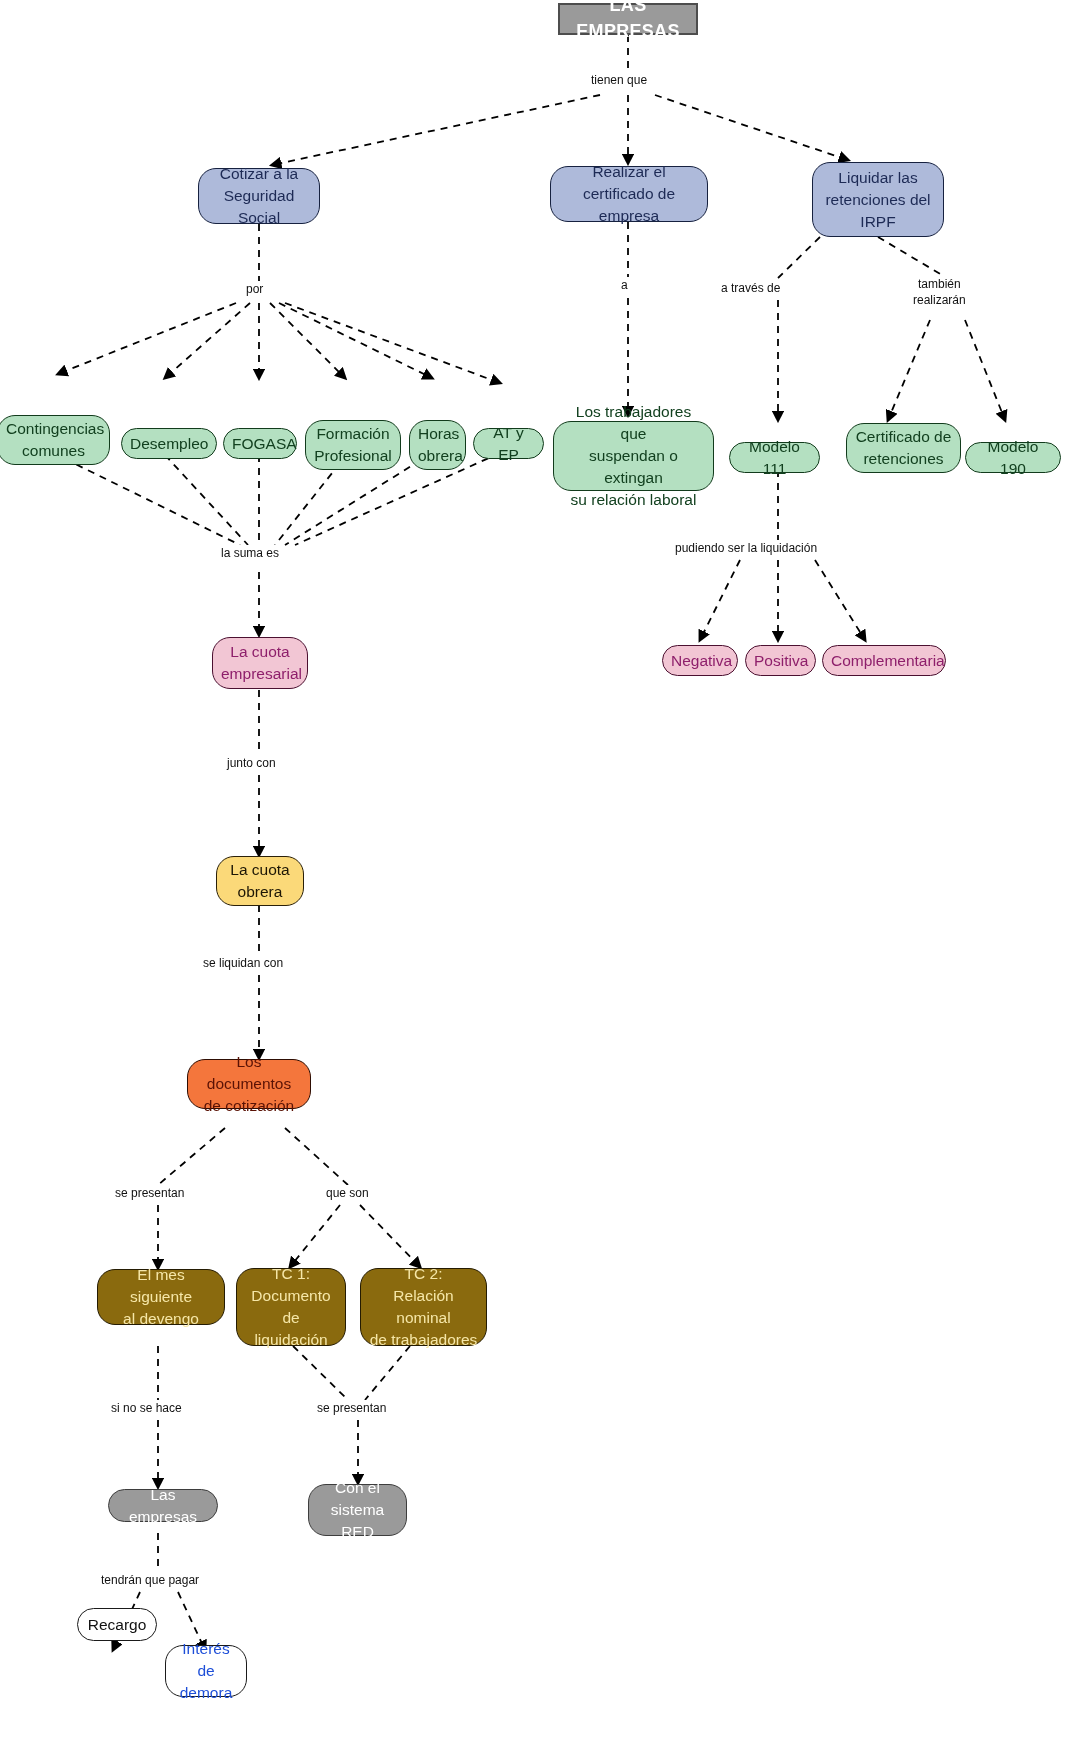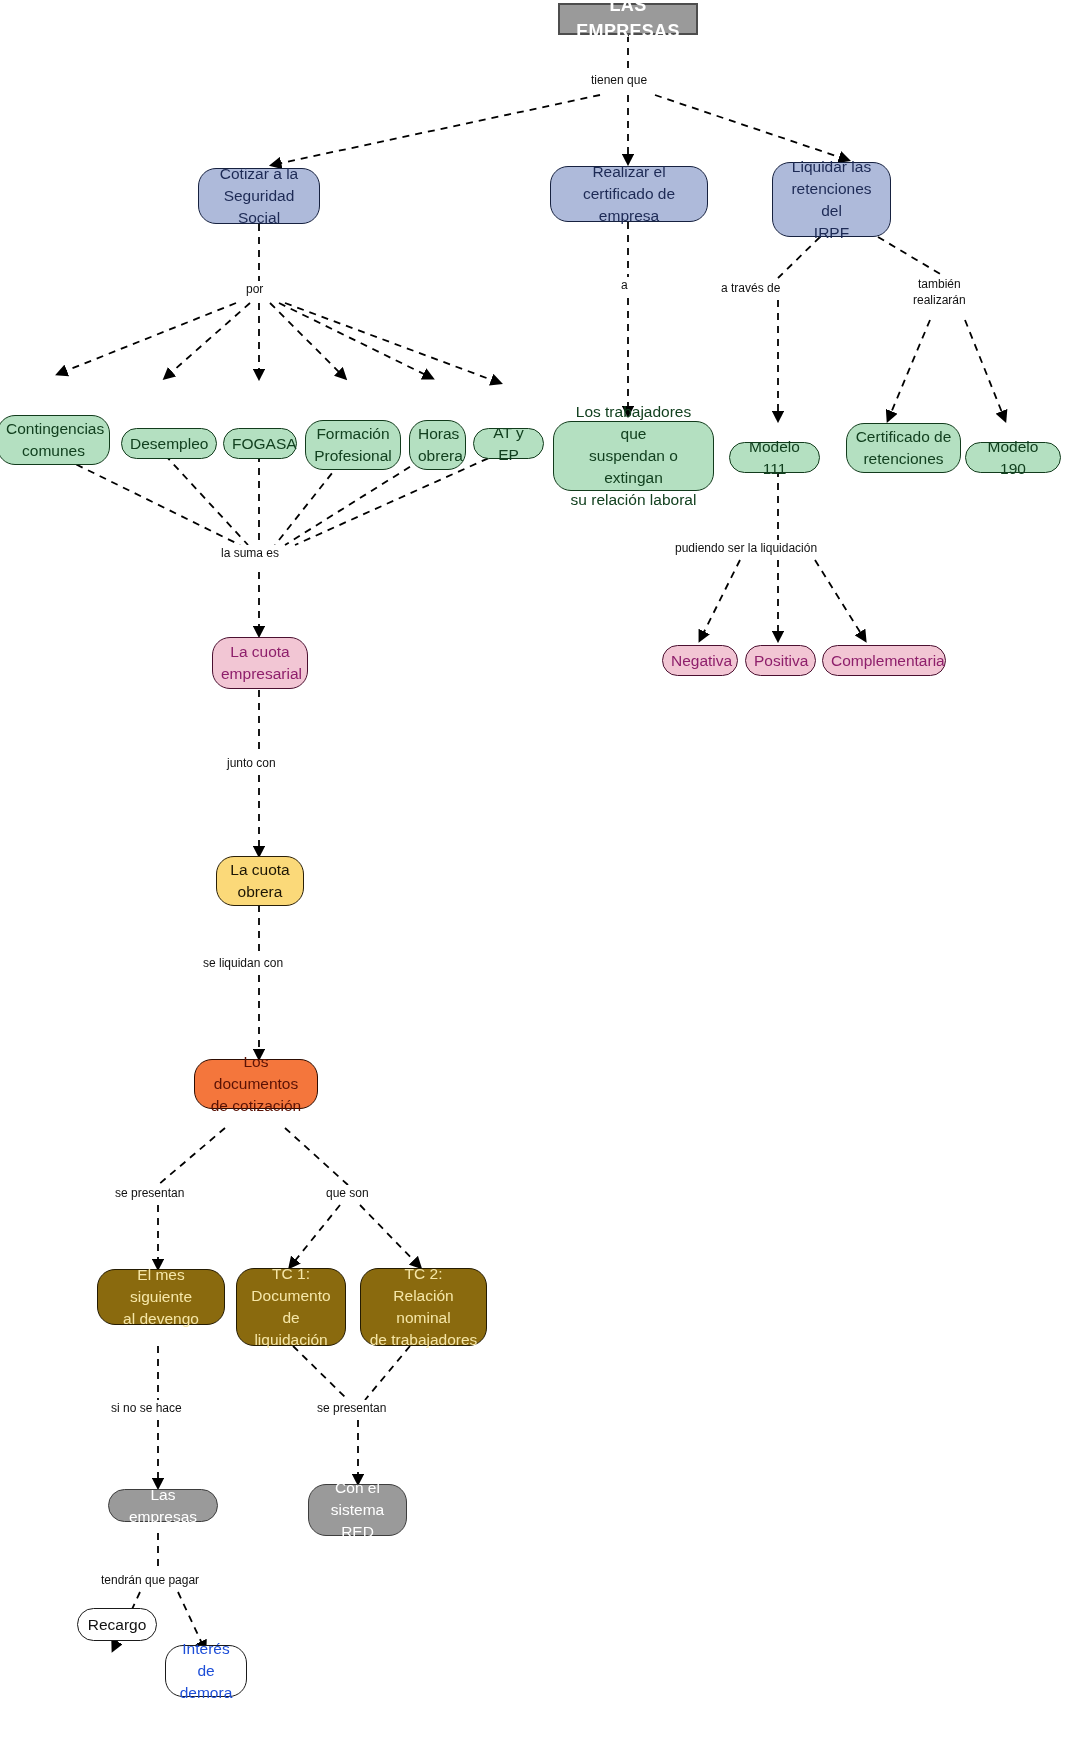--- a/index.html
+++ b/index.html
@@ -196,21 +196,21 @@
   <div class="node n-blue" style="left:198px; top:168px; width:122px; height:56px;">
     <span style="white-space:pre-line;">Cotizar a la
 Seguridad Social</span>
   </div>
 
   <div class="node n-blue" style="left:550px; top:166px; width:158px; height:56px;">
     <span style="white-space:pre-line;">Realizar el
 certificado de empresa</span>
   </div>
 
-  <div class="node n-blue" style="left:772px; top:162px; width:119px; height:75px;">
+  <div class="node n-blue" style="left:812px; top:162px; width:132px; height:75px;">
     <span style="white-space:pre-line;">Liquidar las
 retenciones del
 IRPF</span>
   </div>
 
   <div class="node n-green" style="left:-3px; top:415px; width:113px; height:50px;">
     <span style="white-space:pre-line;">Contingencias
 comunes</span>
   </div>
 
@@ -270,21 +270,21 @@
   <div class="node n-pink" style="left:212px; top:637px; width:96px; height:52px;">
     <span style="white-space:pre-line;">La cuota
 empresarial</span>
   </div>
 
   <div class="node n-yellow" style="left:216px; top:856px; width:88px; height:50px;">
     <span style="white-space:pre-line;">La cuota
 obrera</span>
   </div>
 
-  <div class="node n-orange" style="left:194px; top:1059px; width:124px; height:50px;">
+  <div class="node n-orange" style="left:187px; top:1059px; width:124px; height:50px;">
     <span style="white-space:pre-line;">Los documentos
 de cotización</span>
   </div>
 
   <div class="node n-olive" style="left:97px; top:1269px; width:128px; height:56px;">
     <span style="white-space:pre-line;">El mes siguiente
 al devengo</span>
   </div>
 
   <div class="node n-olive" style="left:236px; top:1268px; width:110px; height:78px;">

